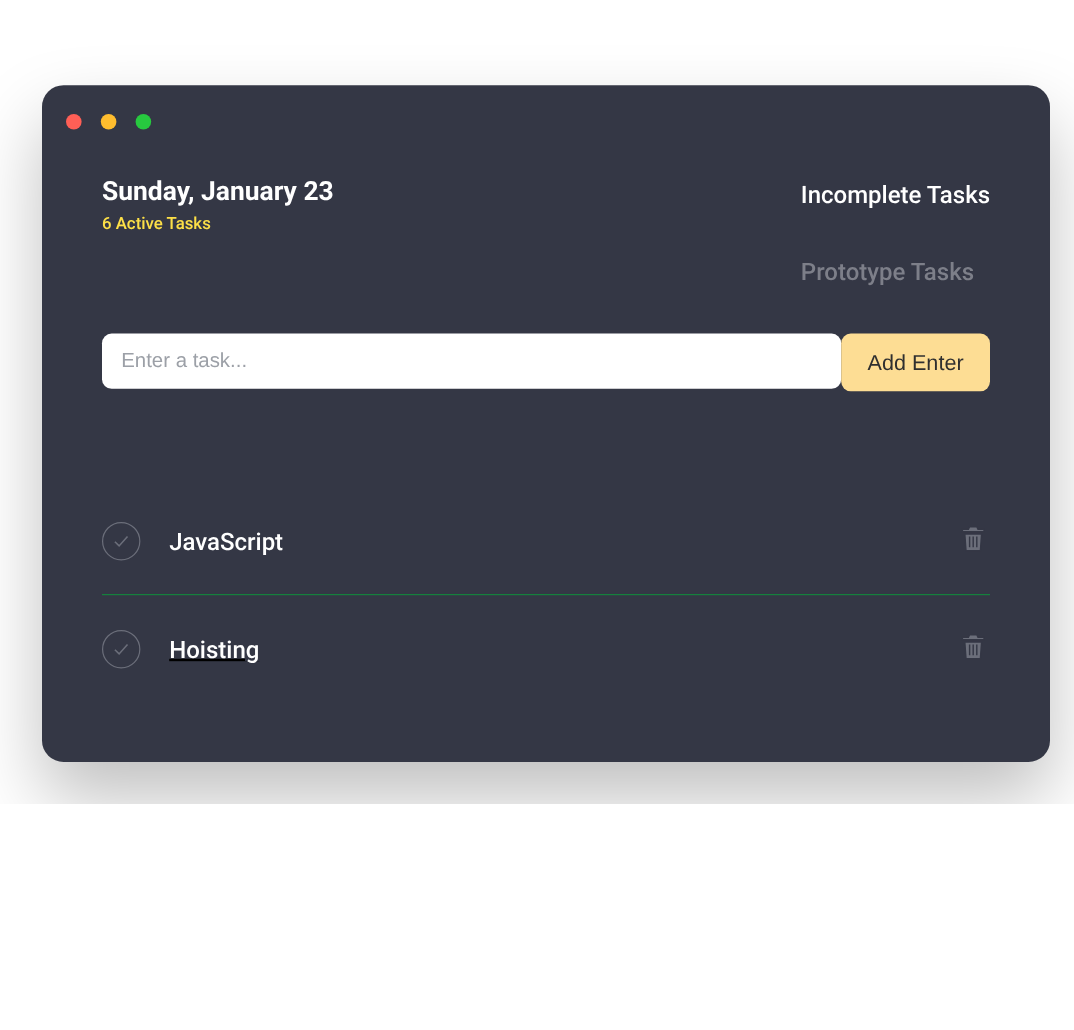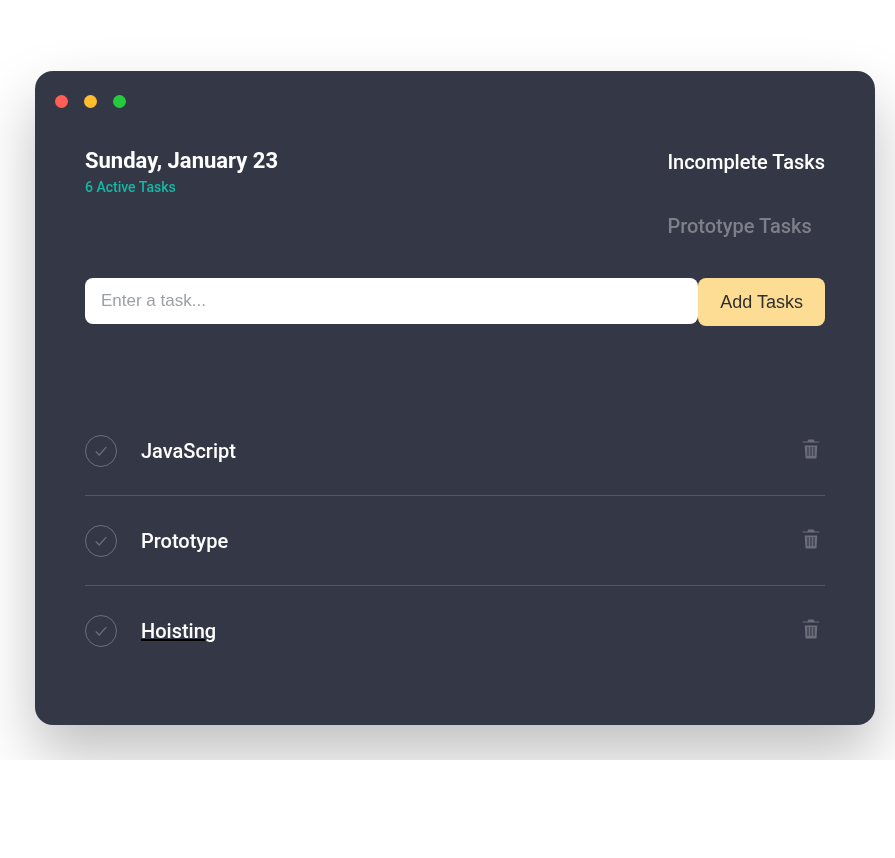--- a/index.html
+++ b/index.html
@@ -44,21 +44,21 @@
       display: flex;
       flex-direction: column;
     }
     .date-line {
       color: #ffffff;
       font-size: 22px;
       font-weight: 700;
       margin-bottom: 6px;
     }
     .active-count {
-      color: #14b8a6;
+      color: #fde047;
       font-size: 14px;
       font-weight: 500;
     }
     .tabs {
       display: flex;
       gap: 40px;
       padding-top: 2px;
       flex-direction: column;
     }
     .tab {
@@ -164,51 +164,38 @@
       <div class="active-count">6 Active Tasks</div>
     </div>
     <div class="tabs">
       <div class="tab active">Incomplete Tasks</div>
       <div class="tab inactive">Prototype Tasks</div>
     </div>
   </div>
 
   <div class="input-row">
     <input type="text" class="task-input" placeholder="Enter a task..." style="">
-    <button class="add-button">Add Tasks</button>
+    <button class="add-button">Add Enter</button>
   </div>
 
   <div class="task-list">
     <div class="task-item">
       <div class="checkbox-circle">
         <svg viewBox="0 0 16 16" fill="none" stroke="#6b6e7a" stroke-width="1.5">
             <path d="M2 8.5 L6 12.5 L14 3.5"></path>
           </svg>
       </div>
       <div class="task-label">JavaScript</div>
       <button class="trash-button">
         <svg viewBox="0 0 20 22" fill="#6b6e7a">
             <path d="M7 1 L13 1 L14 3 L19 3 L19 5 L1 5 L1 3 L6 3 Z M3 7 L17 7 L16 21 L4 21 Z M7 9 L7 18 M10 9 L10 18 M13 9 L13 18" stroke="#343745" stroke-width="1.2"></path>
           </svg>
       </button>
     </div>
 
-    <div class="task-item">
-      <div class="checkbox-circle">
-        <svg viewBox="0 0 16 16" fill="none" stroke="#6b6e7a" stroke-width="1.5">
-            <path d="M2 8.5 L6 12.5 L14 3.5"></path>
-          </svg>
-      </div>
-      <div class="task-label">Prototype</div>
-      <button class="trash-button">
-        <svg viewBox="0 0 20 22" fill="#6b6e7a">
-            <path d="M7 1 L13 1 L14 3 L19 3 L19 5 L1 5 L1 3 L6 3 Z M3 7 L17 7 L16 21 L4 21 Z M7 9 L7 18 M10 9 L10 18 M13 9 L13 18" stroke="#343745" stroke-width="1.2"></path>
-          </svg>
-      </button>
-    </div>
 
     <div class="task-item">
       <div class="checkbox-circle">
         <svg viewBox="0 0 16 16" fill="none" stroke="#6b6e7a" stroke-width="1.5">
             <path d="M2 8.5 L6 12.5 L14 3.5"></path>
           </svg>
       </div>
       <div class="task-label">Hoisting</div>
       <button class="trash-button">
         <svg viewBox="0 0 20 22" fill="#6b6e7a">

